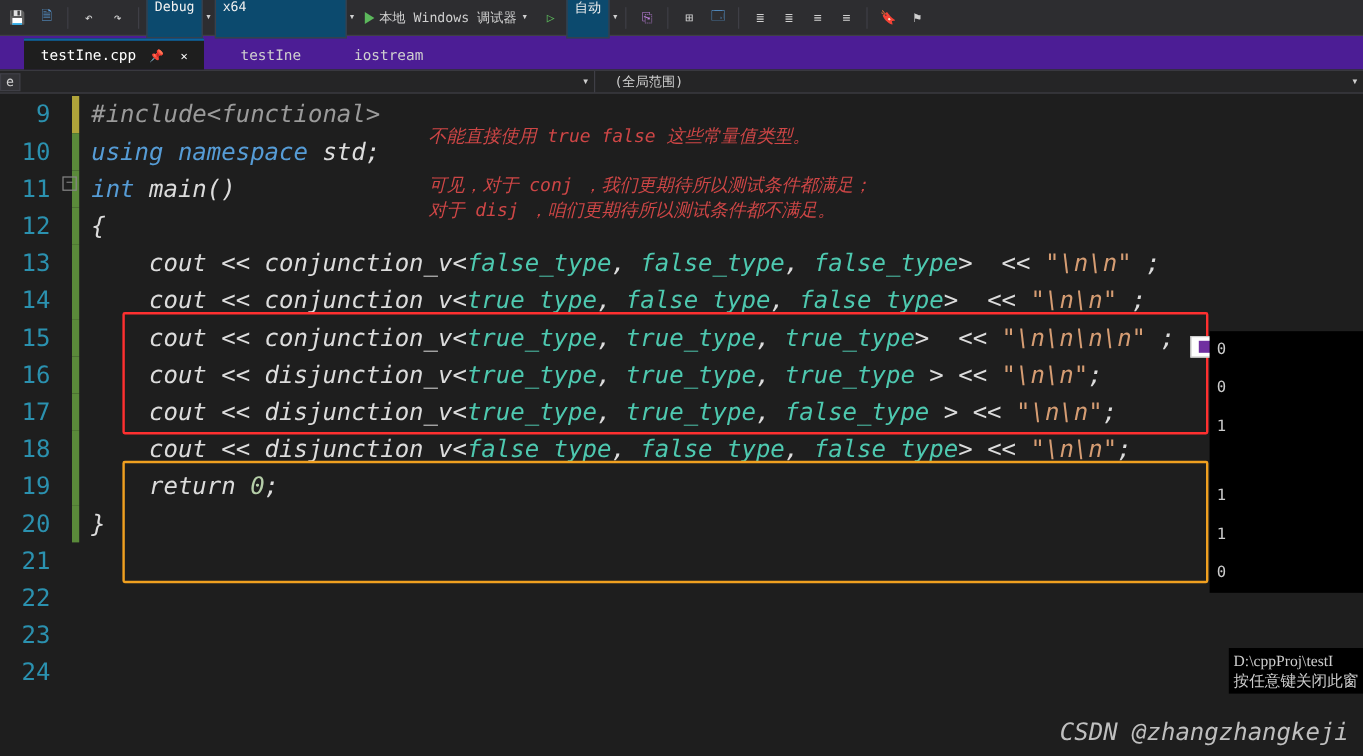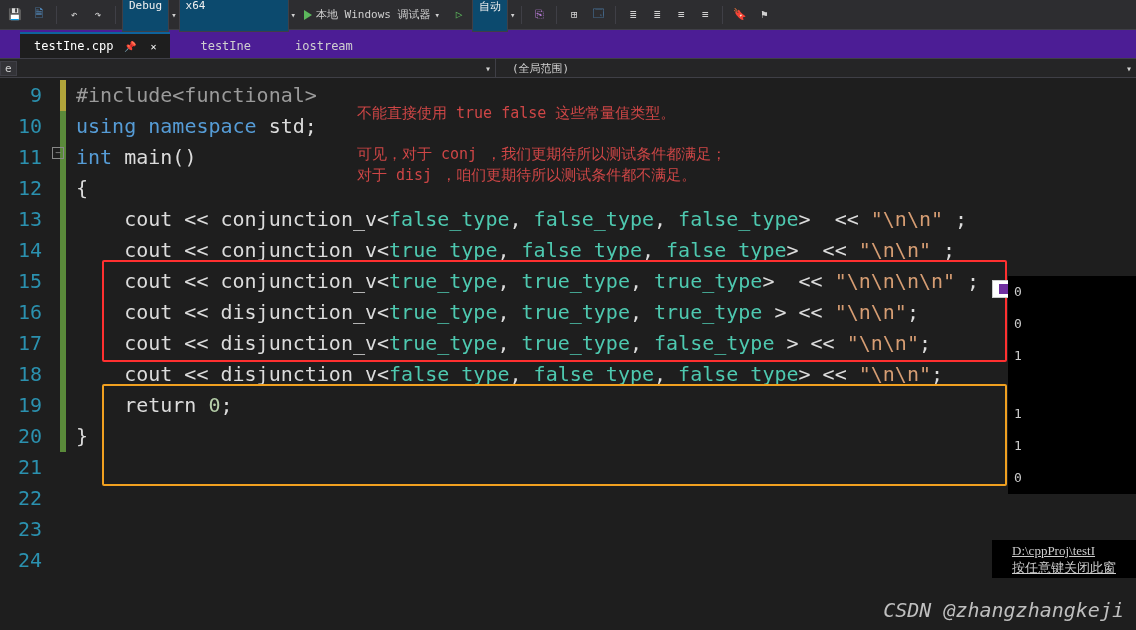--- a/index.html
+++ b/index.html
@@ -14,33 +14,33 @@
 .tab { padding: 5px 14px; color: #d0d0d0; cursor: pointer; border-top: 2px solid transparent; }
 .tab.active { background: #1e1e1e; color: #fff; border-top: 2px solid #0e639c; }
 .tab .close { margin-left: 6px; font-size: 10px; }
 .pin { margin-left: 4px; font-size: 10px; }
 .scope-bar { height: 20px; background: #252526; border-top: 1px solid #3f3f46; border-bottom: 1px solid #3f3f46; display: flex; font-size: 11px; color: #d0d0d0; }
 .scope-bar .scope-left { flex: 0 0 496px; border-right: 1px solid #3f3f46; display:flex; align-items:center; }
 .scope-bar .scope-right { flex: 1; padding-left: 16px; display:flex; align-items:center; }
 .scope-bar .dd { margin-left:auto; margin-right:4px; font-size:10px; cursor:pointer; }
 .editor-wrap { display: flex; height: 552px; }
 .gutter { width: 52px; text-align: right; padding-right: 10px; color: #2b91af; font-size: 20px; line-height: 31px; padding-top: 2px; user-select:none;}
-.code-area { flex: 1; position: relative; font-size: 20px; line-height: 31px; color: #dcdcdc; padding-top: 2px;}
+.code-area { flex: 1; position: relative; font-size: 20px; line-height: 31px; color: #dcdcdc; padding-top: 2px; font-style: italic;}
 .code-line { white-space: pre; position: relative; padding-left: 24px;}
 .bar { position:absolute; left:8px; top:0; width:6px; height:100%; }
 .bar.y { background:#b0a43a; }
 .bar.g { background:#5a8a3a; }
 .fold { position:absolute; left:0px; top:5px; width:12px; height:12px; border:1px solid #888; color:#888; font-size:10px; line-height:10px; text-align:center; cursor:pointer;}
 .kw { color:#569cd6; } .typ{ color:#4ec9b0;} .str{color:#d69d73;} .num{color:#b5cea8;} .pp{color:#9b9b9b;} .id{color:#dcdcdc;}
 .box-red { position:absolute; border:2px solid #ff3030; border-radius:2px;}
 .box-y { position:absolute; border:2px solid #f0a020; border-radius:2px;}
 .console-pop { position:absolute; right:0; top:276px; width:128px; background:#000; color:#ccc; font-size:13px; line-height:32px; padding-left:6px; font-family: Consolas, monospace;}
 .console-title { position:absolute; right:0; top:280px; background:#fff; color:#7030a0; font-size:12px; padding:1px 6px; border:1px solid #ccc; display:flex; align-items:center; gap:4px;}
 .console-title .sq{ width:10px; height:10px; background:#7030a0;}
-.console-foot { position:absolute; right:0; top:540px; color:#ccc; font-size:13px; line-height:17px; background:#000; padding:2px 20px; font-family:Consolas,'Microsoft YaHei';text-decoration:underline;}
+.console-foot { position:absolute; right:0; top:540px; color:#ccc; font-size:13px; line-height:17px; background:#000; padding:2px 4px; font-family:Consolas,'Microsoft YaHei';}
 .watermark { position:absolute; right:12px; bottom:8px; color:#bfbfbf; font-size:20px; font-style:italic;}
 .e-left { position:absolute; left:-6px; top:0; color:#d0d0d0; font-size:11px; padding:0 4px; background:#333337; border:1px solid #3f3f46; cursor:pointer;}
 .annot { position:absolute; color:#ce4646; font-size:15px; line-height:21px; }
 </style>
 </head>
 <body>
 
 <div class="toolbar">
   <span class="icon-btn" style="color:#5aa0e0;">💾</span>
   <span class="icon-btn" style="color:#5aa0e0;">🗎</span>

